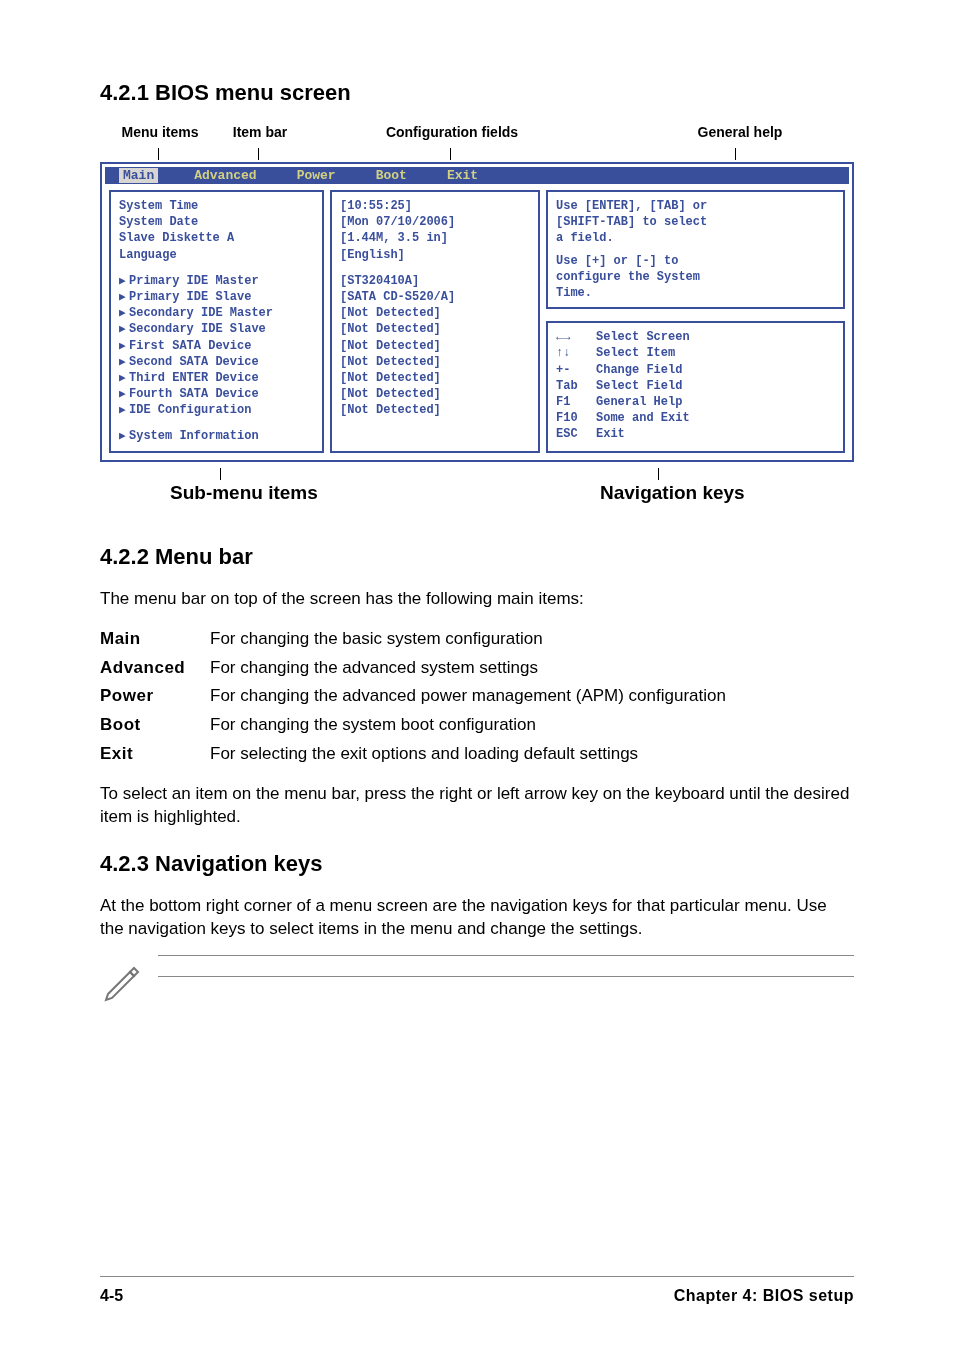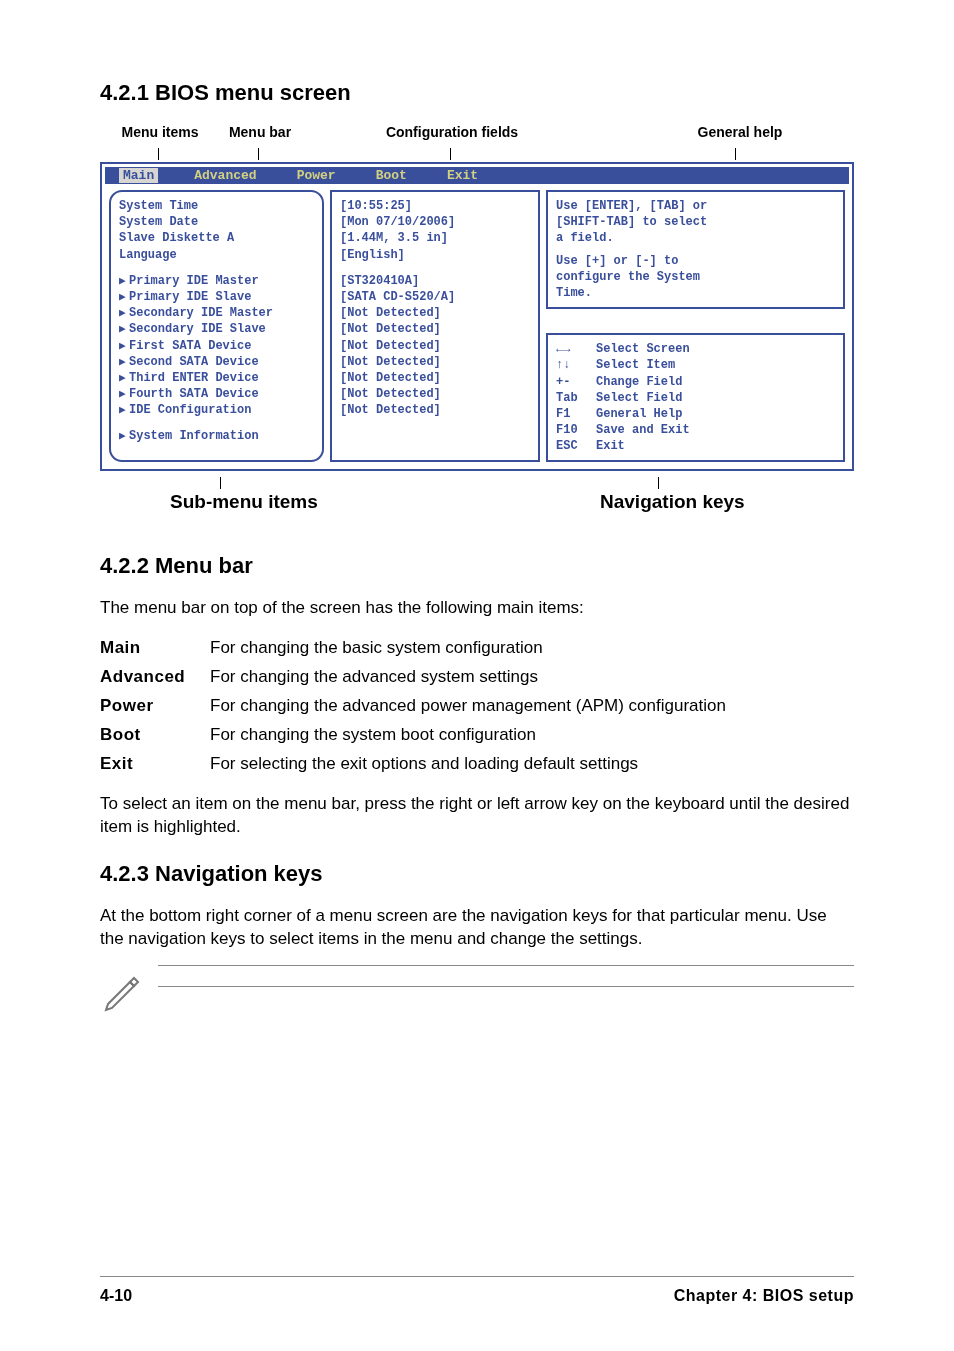--- a/index.html
+++ b/index.html
@@ -66,23 +66,23 @@
     }
     .bios-left, .bios-mid, .bios-right-top, .bios-right-bot {
       border: 2px solid #3a4f9c;
       font-family: "Courier New", monospace;
       font-weight: bold;
       font-size: 12px;
       color: #3a4f9c;
       padding: 6px 8px;
       line-height: 1.35;
     }
-    .bios-left { flex: 0 0 215px; border-radius: 13px; }
+    .bios-left { flex: 0 0 215px; }
     .bios-mid { flex: 0 0 210px; }
-    .bios-right { flex: 1; display: flex; flex-direction: column; gap: 24px; }
+    .bios-right { flex: 1; display: flex; flex-direction: column; gap: 12px; }
     .bios-right-top { flex: 0 0 auto; color: #3a4f9c; }
     .bios-right-bot { flex: 1; }
     .bios-row { white-space: nowrap; }
     .tri { color: #3a4f9c; font-size: 11px; display: inline-block; width: 10px; }
     .nav-line { display: flex; }
     .nav-key { width: 40px; display: inline-block; }
     .bios-footer {
       font-family: "Courier New", monospace;
       font-weight: bold;
       font-size: 12px;
@@ -135,21 +135,21 @@
     .sec-423 { margin-top: 22px; }
     .spacer-row { height: 10px; }
   </style>
 </head>
 <body>
 
 <div class="section-heading">4.2.1   BIOS menu screen</div>
 
 <div class="callout-row">
   <span class="c1">Menu items</span>
-  <span class="c2">Menu bar</span>
+  <span class="c2">Item bar</span>
   <span class="c3">Configuration fields</span>
   <span class="c4">General help</span>
 </div>
 <div class="tick-row">
   <div class="tick" style="left:58px"></div>
   <div class="tick" style="left:158px"></div>
   <div class="tick" style="left:350px"></div>
   <div class="tick" style="left:635px"></div>
 </div>
 
@@ -223,21 +223,21 @@
         <div class="nav-line">
             <span class="nav-key">Tab</span>
             <span>Select Field</span>
           </div>
         <div class="nav-line">
             <span class="nav-key">F1</span>
             <span>General Help</span>
           </div>
         <div class="nav-line">
             <span class="nav-key">F10</span>
-            <span>Save and Exit</span>
+            <span>Some and Exit</span>
           </div>
         <div class="nav-line">
             <span class="nav-key">ESC</span>
             <span>Exit</span>
           </div>
       </div>
     </div>
   </div>
 </div>
 
@@ -282,15 +282,15 @@
 <div class="note-box">
   <span class="note-icon">
     <svg viewBox="0 0 44 44" width="44" height="44">
       <path d="M8 36 L30 14 L34 18 L12 40 L6 42 Z" fill="none" stroke="#777" stroke-width="2"></path>
       <path d="M30 14 L34 10 L38 14 L34 18 Z" fill="none" stroke="#777" stroke-width="2"></path>
     </svg>
   </span>
 </div>
 
 <div class="page-footer">
-  <span>4-10</span>
+  <span>4-5</span>
   <span class="right">Chapter 4: BIOS setup</span>
 </div>
 
 </body></html>

